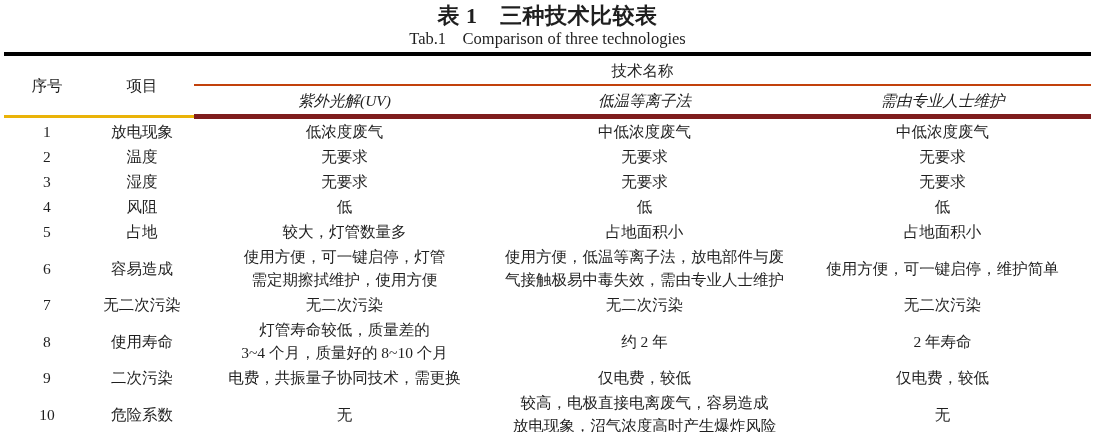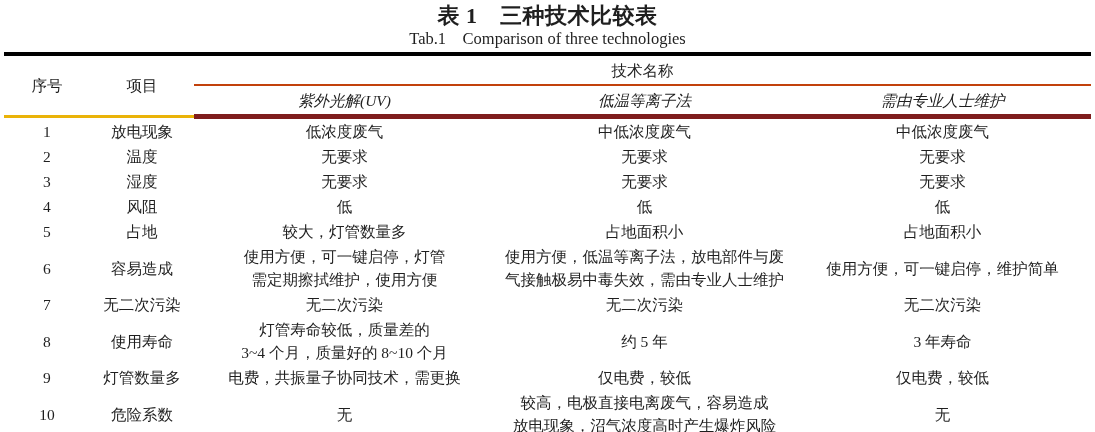--- a/index.html
+++ b/index.html
@@ -129,26 +129,26 @@
       <td>无二次污染</td>
       <td>无二次污染</td>
       <td>无二次污染</td>
       <td>无二次污染</td>
     </tr>
     <tr>
       <td>8</td>
       <td>使用寿命</td>
       <td>灯管寿命较低，质量差的
 3~4 个月，质量好的 8~10 个月</td>
-      <td>约 5 年</td>
-      <td>3 年寿命</td>
+      <td>约 2 年</td>
+      <td>2 年寿命</td>
     </tr>
     <tr>
       <td>9</td>
-      <td>灯管数量多</td>
+      <td>二次污染</td>
       <td>电费，共振量子协同技术，需更换</td>
       <td>仅电费，较低</td>
       <td>仅电费，较低</td>
     </tr>
     <tr>
       <td>10</td>
       <td>危险系数</td>
       <td>无</td>
       <td>较高，电极直接电离废气，容易造成
 放电现象，沼气浓度高时产生爆炸风险</td>

